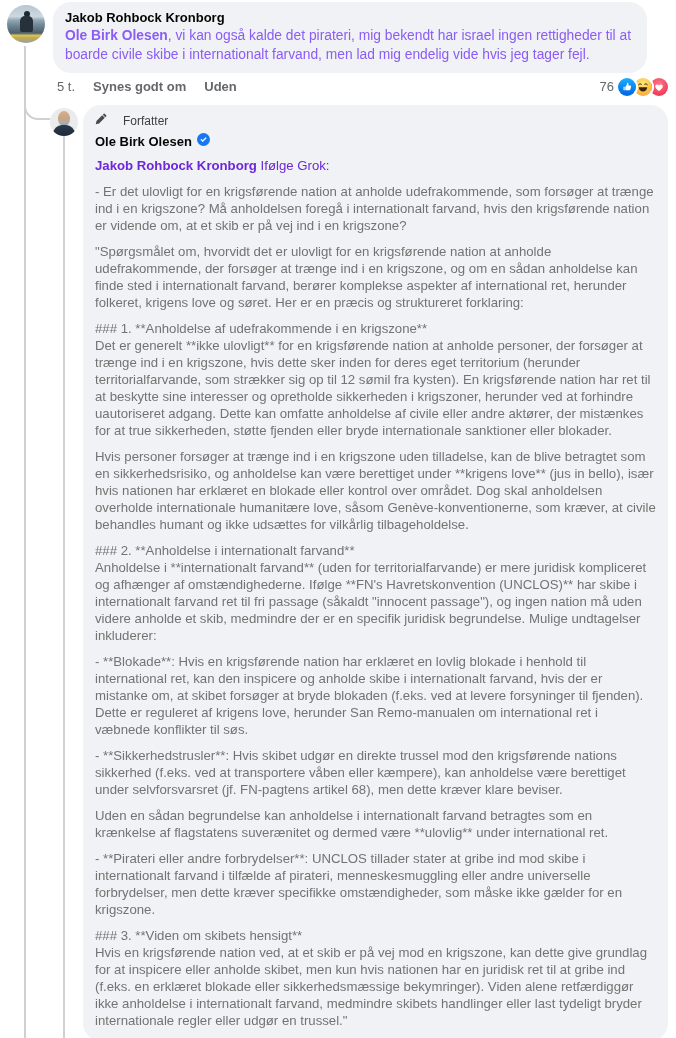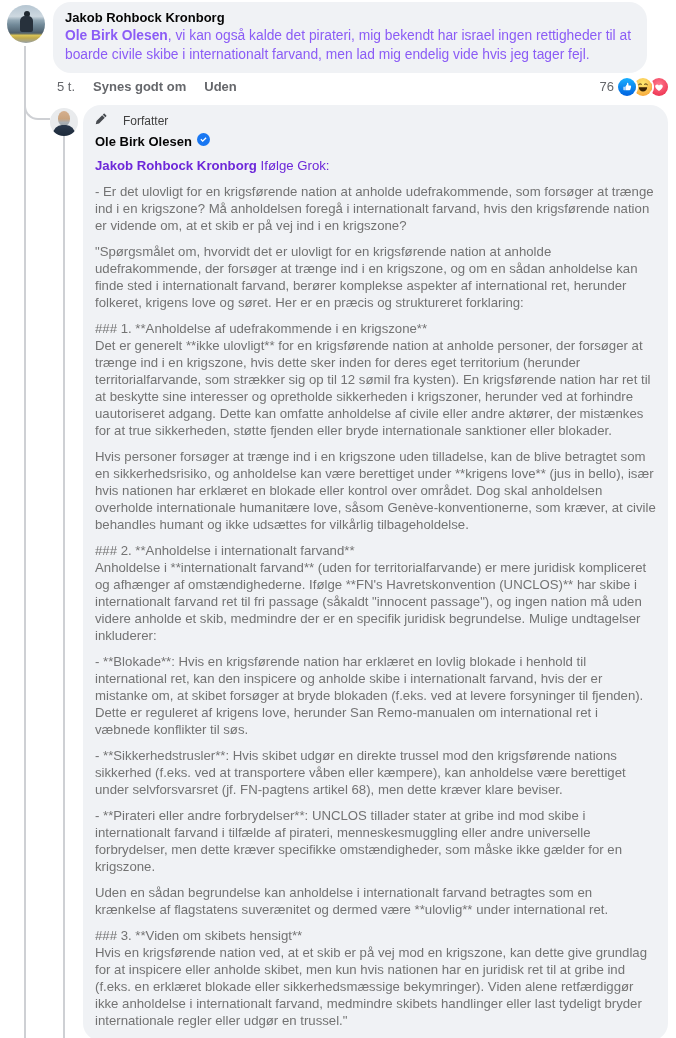--- a/index.html
+++ b/index.html
@@ -130,21 +130,21 @@
       <div>
           <p class="para">- Er det ulovligt for en krigsførende nation at anholde udefrakommende, som forsøger at trænge ind i en krigszone? Må anholdelsen foregå i internationalt farvand, hvis den krigsførende nation er vidende om, at et skib er på vej ind i en krigszone?</p>
           <p class="para">"Spørgsmålet om, hvorvidt det er ulovligt for en krigsførende nation at anholde udefrakommende, der forsøger at trænge ind i en krigszone, og om en sådan anholdelse kan finde sted i internationalt farvand, berører komplekse aspekter af international ret, herunder folkeret, krigens love og søret. Her er en præcis og struktureret forklaring:</p>
           <p class="para">### 1. **Anholdelse af udefrakommende i en krigszone**
 Det er generelt **ikke ulovligt** for en krigsførende nation at anholde personer, der forsøger at trænge ind i en krigszone, hvis dette sker inden for deres eget territorium (herunder territorialfarvande, som strækker sig op til 12 sømil fra kysten). En krigsførende nation har ret til at beskytte sine interesser og opretholde sikkerheden i krigszoner, herunder ved at forhindre uautoriseret adgang. Dette kan omfatte anholdelse af civile eller andre aktører, der mistænkes for at true sikkerheden, støtte fjenden eller bryde internationale sanktioner eller blokader.</p>
           <p class="para">Hvis personer forsøger at trænge ind i en krigszone uden tilladelse, kan de blive betragtet som en sikkerhedsrisiko, og anholdelse kan være berettiget under **krigens love** (jus in bello), især hvis nationen har erklæret en blokade eller kontrol over området. Dog skal anholdelsen overholde internationale humanitære love, såsom Genève-konventionerne, som kræver, at civile behandles humant og ikke udsættes for vilkårlig tilbageholdelse.</p>
           <p class="para">### 2. **Anholdelse i internationalt farvand**
 Anholdelse i **internationalt farvand** (uden for territorialfarvande) er mere juridisk kompliceret og afhænger af omstændighederne. Ifølge **FN's Havretskonvention (UNCLOS)** har skibe i internationalt farvand ret til fri passage (såkaldt "innocent passage"), og ingen nation må uden videre anholde et skib, medmindre der er en specifik juridisk begrundelse. Mulige undtagelser inkluderer:</p>
           <p class="para">- **Blokade**: Hvis en krigsførende nation har erklæret en lovlig blokade i henhold til international ret, kan den inspicere og anholde skibe i internationalt farvand, hvis der er mistanke om, at skibet forsøger at bryde blokaden (f.eks. ved at levere forsyninger til fjenden). Dette er reguleret af krigens love, herunder San Remo-manualen om international ret i væbnede konflikter til søs.</p>
           <p class="para">- **Sikkerhedstrusler**: Hvis skibet udgør en direkte trussel mod den krigsførende nations sikkerhed (f.eks. ved at transportere våben eller kæmpere), kan anholdelse være berettiget under selvforsvarsret (jf. FN-pagtens artikel 68), men dette kræver klare beviser.</p>
+          <p class="para">Uden en sådan begrundelse kan anholdelse i internationalt farvand betragtes som en krænkelse af flagstatens suverænitet og dermed være **ulovlig** under international ret.</p>
           <p class="para">- **Pirateri eller andre forbrydelser**: UNCLOS tillader stater at gribe ind mod skibe i internationalt farvand i tilfælde af pirateri, menneskesmuggling eller andre universelle forbrydelser, men dette kræver specifikke omstændigheder, som måske ikke gælder for en krigszone.</p>
-          <p class="para">Uden en sådan begrundelse kan anholdelse i internationalt farvand betragtes som en krænkelse af flagstatens suverænitet og dermed være **ulovlig** under international ret.</p>
           <p class="para">### 3. **Viden om skibets hensigt**
 Hvis en krigsførende nation ved, at et skib er på vej mod en krigszone, kan dette give grundlag for at inspicere eller anholde skibet, men kun hvis nationen har en juridisk ret til at gribe ind (f.eks. en erklæret blokade eller sikkerhedsmæssige bekymringer). Viden alene retfærdiggør ikke anholdelse i internationalt farvand, medmindre skibets handlinger eller last tydeligt bryder internationale regler eller udgør en trussel."</p>
         </div>
     </div>
   </div>
 
 </div>
 
 </body></html>

